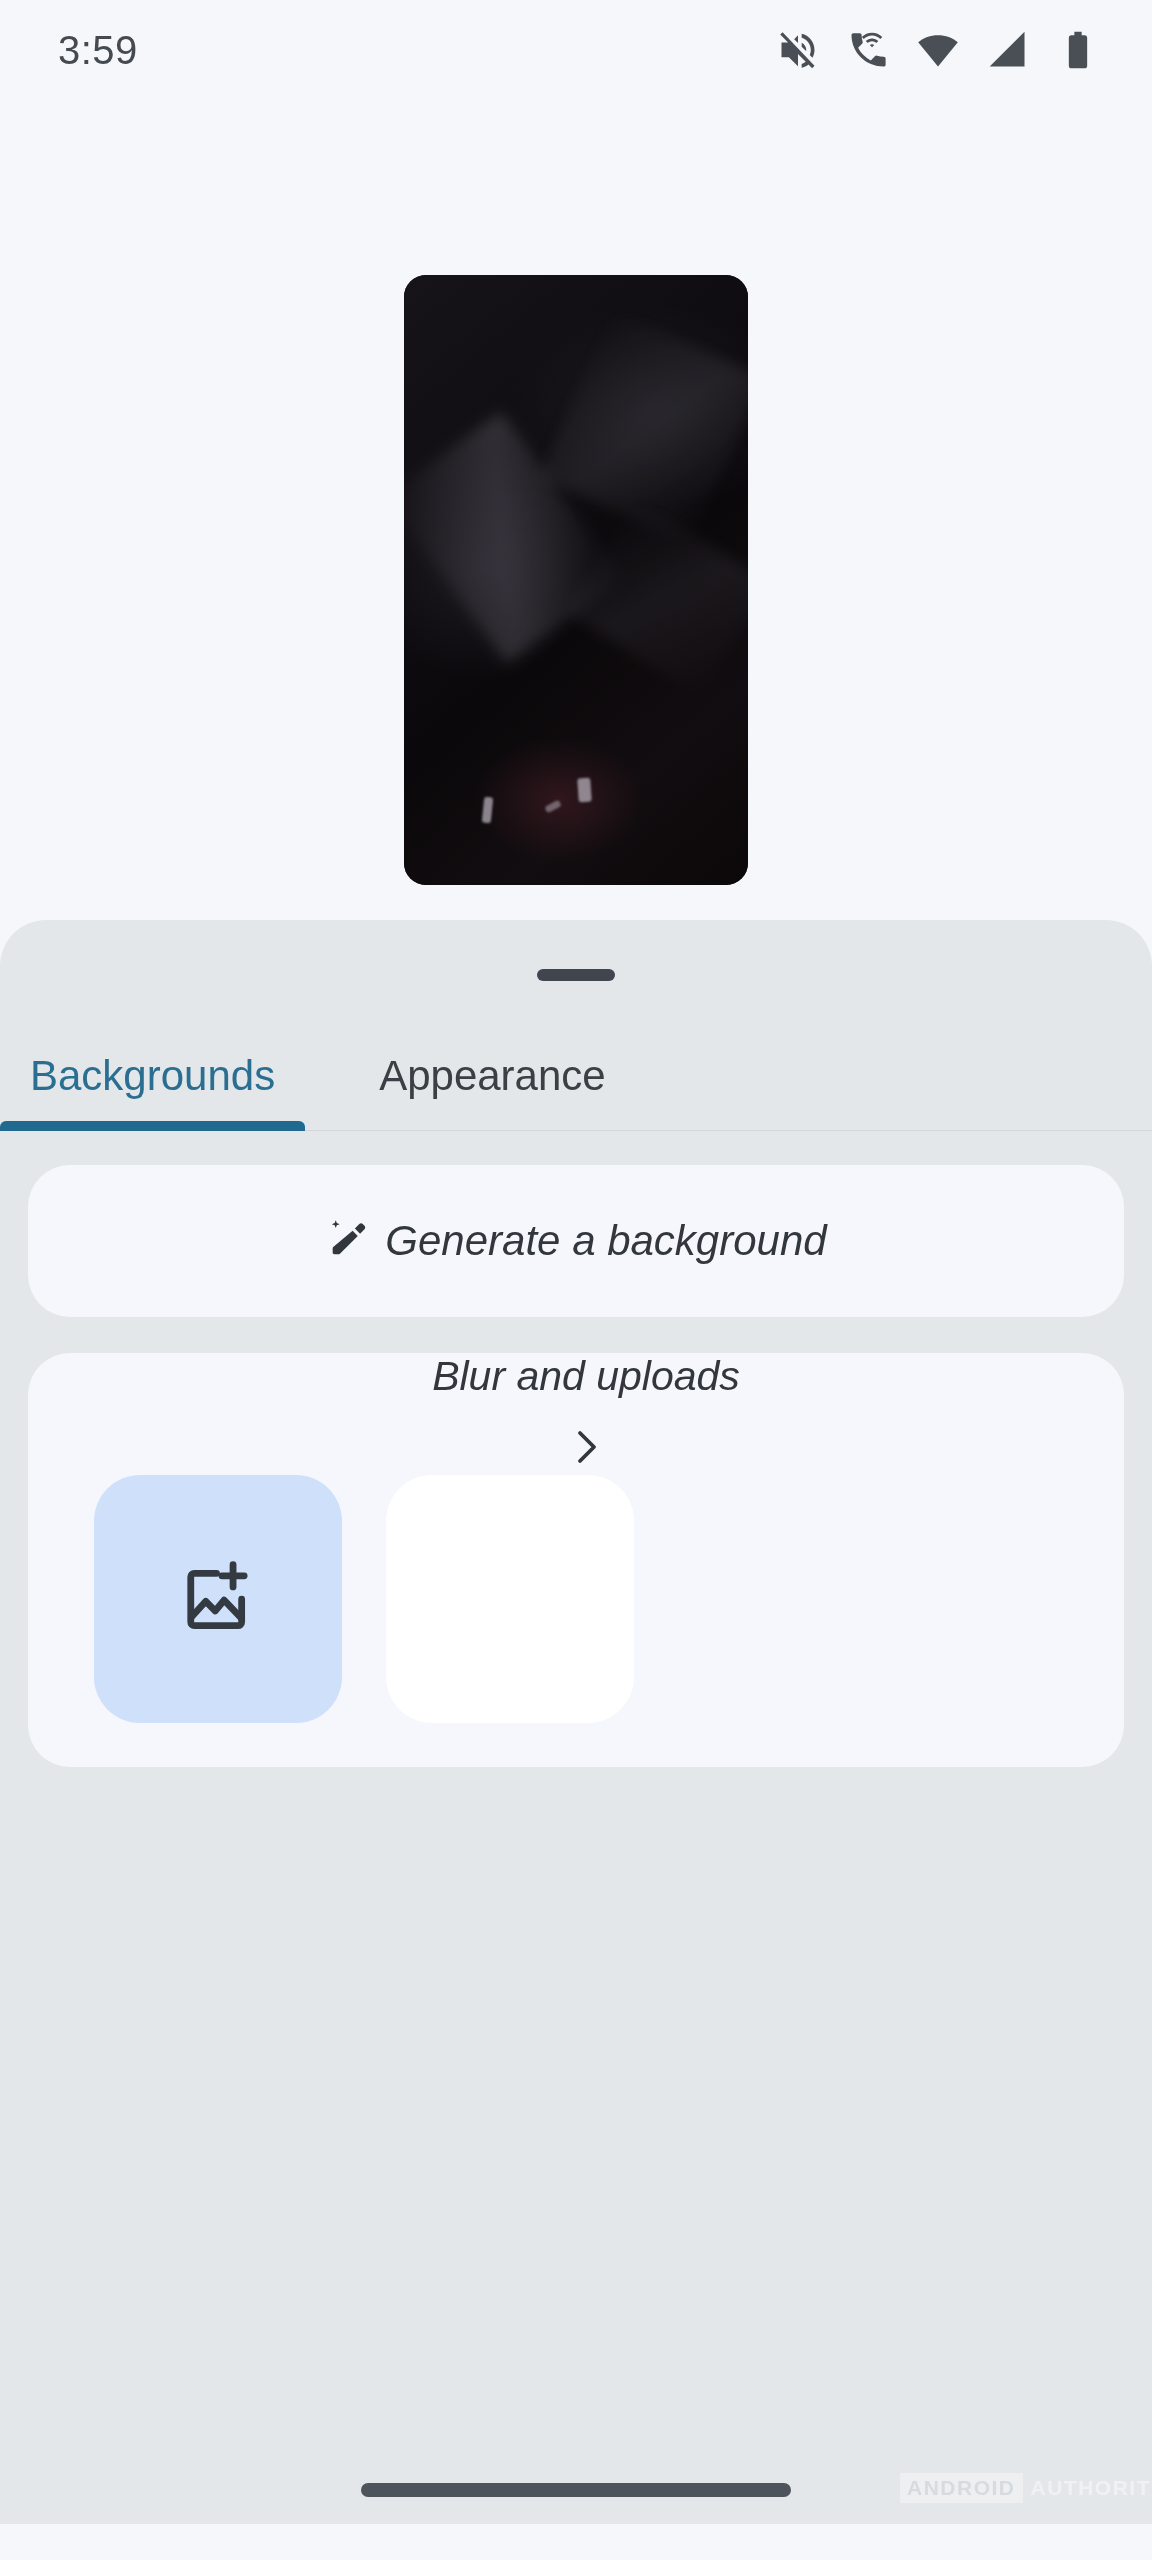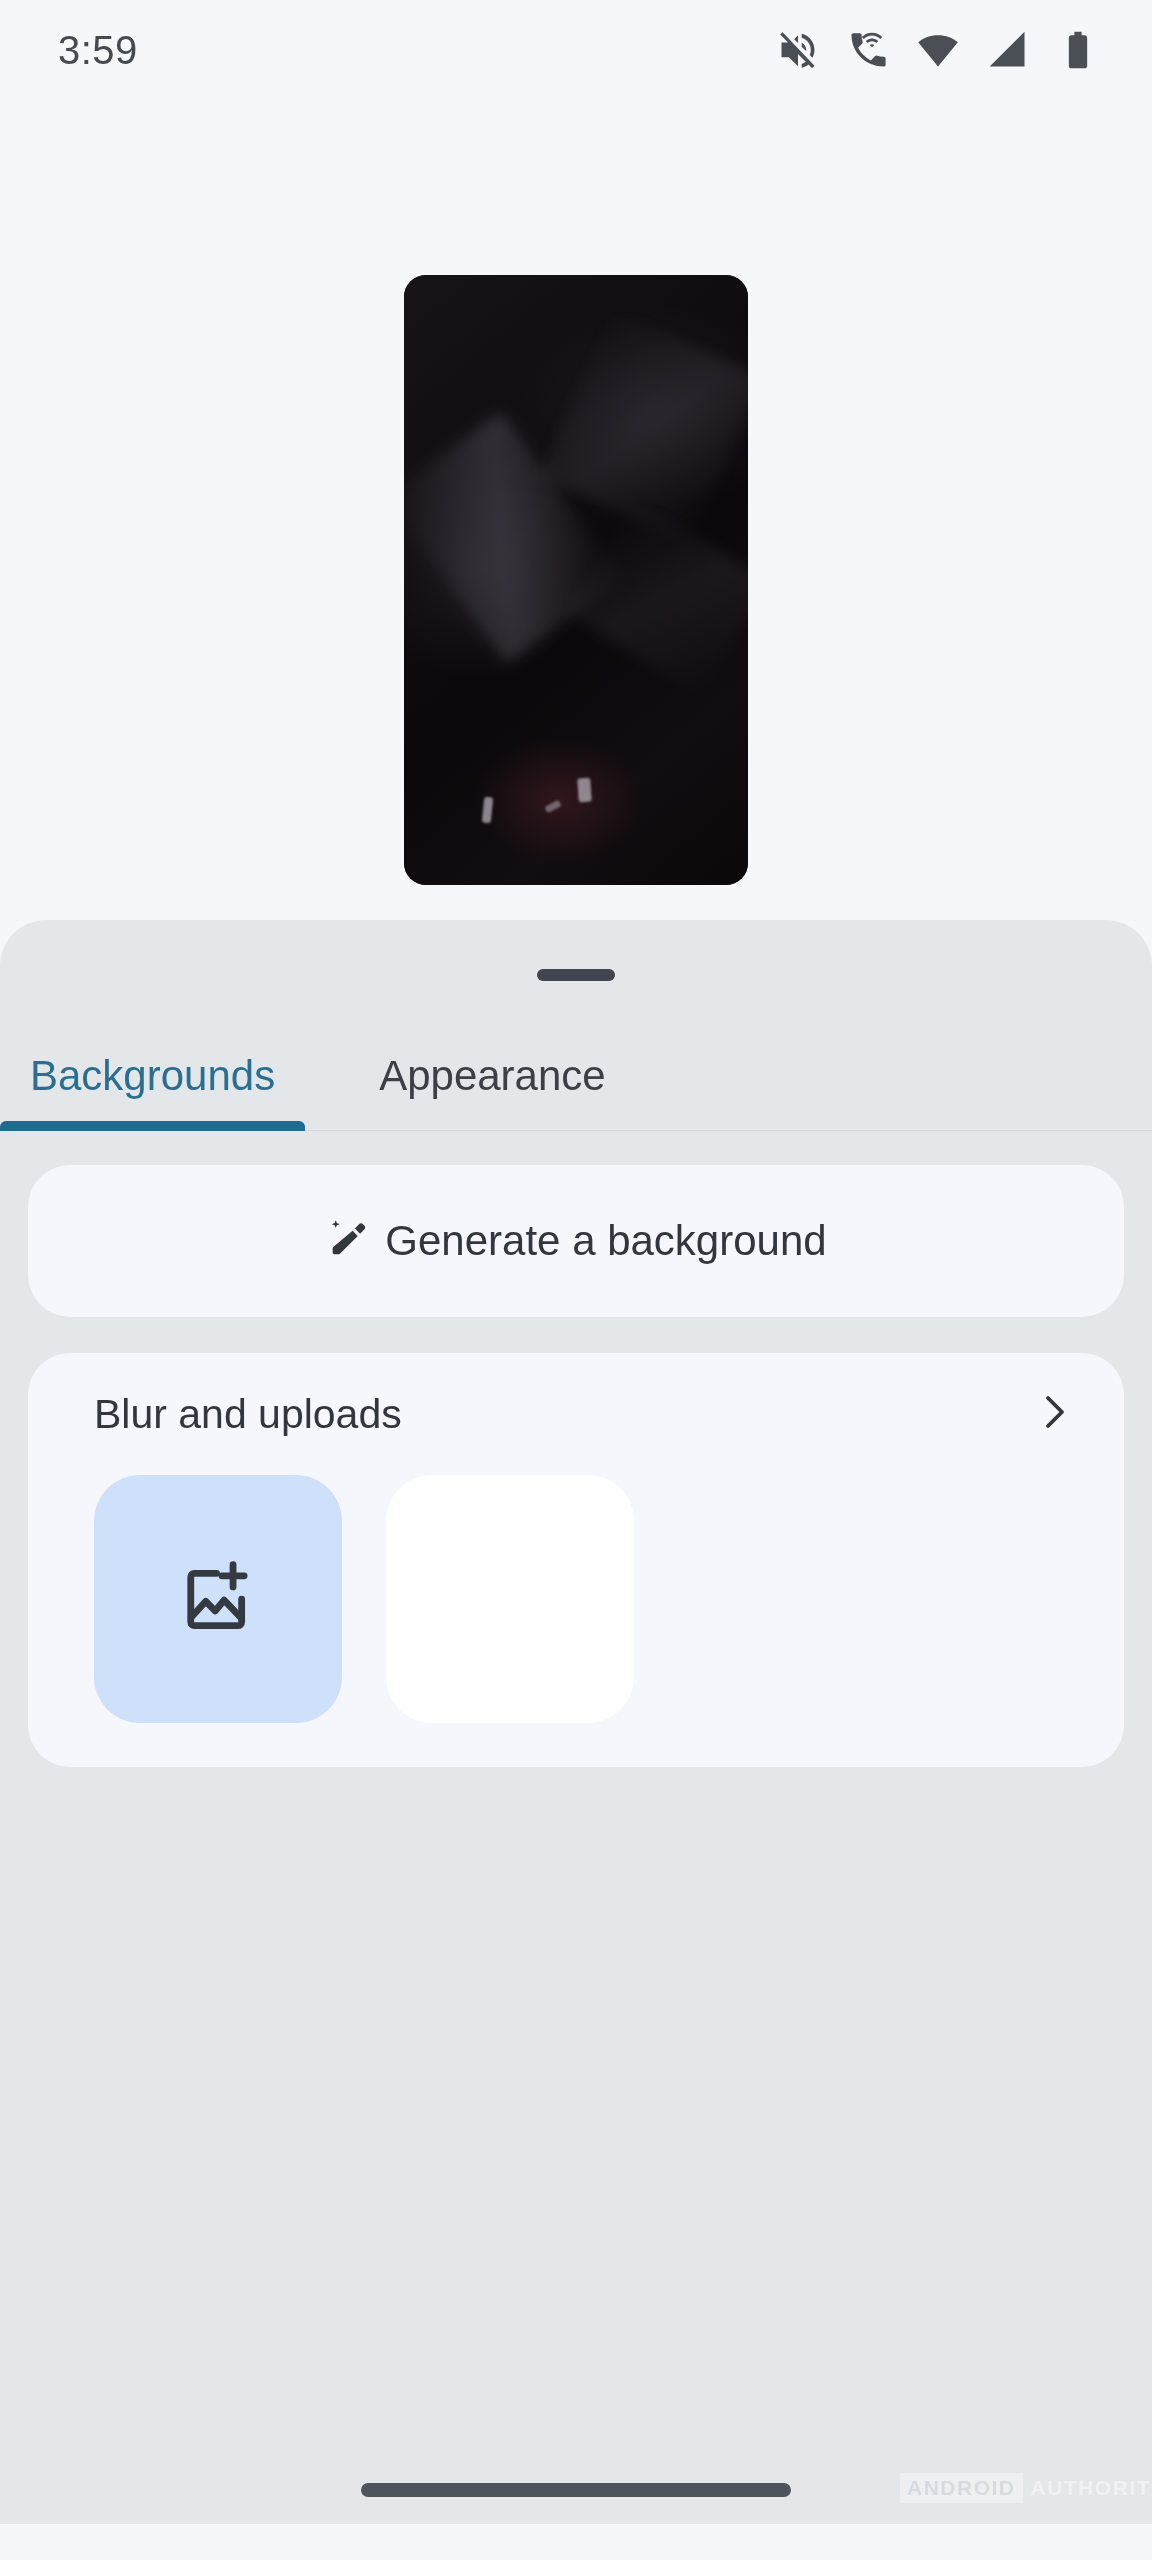--- a/index.html
+++ b/index.html
@@ -113,38 +113,40 @@
   .tab.active::after {
     content:""; position:absolute; left:0; right:0; bottom:-1px;
     height:10px; border-radius:6px 6px 0 0; background:#1f6a8e;
   }
 
   
   .card {
     background:#f5f7fc;
     border-radius:42px;
     margin:0 28px;
+    font-style:italic;
   }
   .generate-card {
     margin-top:34px;
     height:152px;
     display:flex; align-items:center; justify-content:center;
     gap:14px; cursor:pointer;
   }
   .generate-label { font-size:42px; color:#32373d; }
 
   .uploads-card {
     margin-top:36px;
     padding:0 0 44px 0;
   }
   .uploads-header {
     height:122px;
     display:flex; align-items:center; justify-content:space-between;
     padding:0 46px 0 66px;
     cursor:pointer;
+    flex-direction:column;
   }
   .uploads-title { font-size:41px; color:#32373d; }
 
   .thumb-row {
     display:flex; gap:44px; padding:0 0 0 66px;
   }
   .thumb {
     width:248px; height:248px; border-radius:46px;
     display:flex; align-items:center; justify-content:center;
     cursor:pointer;

